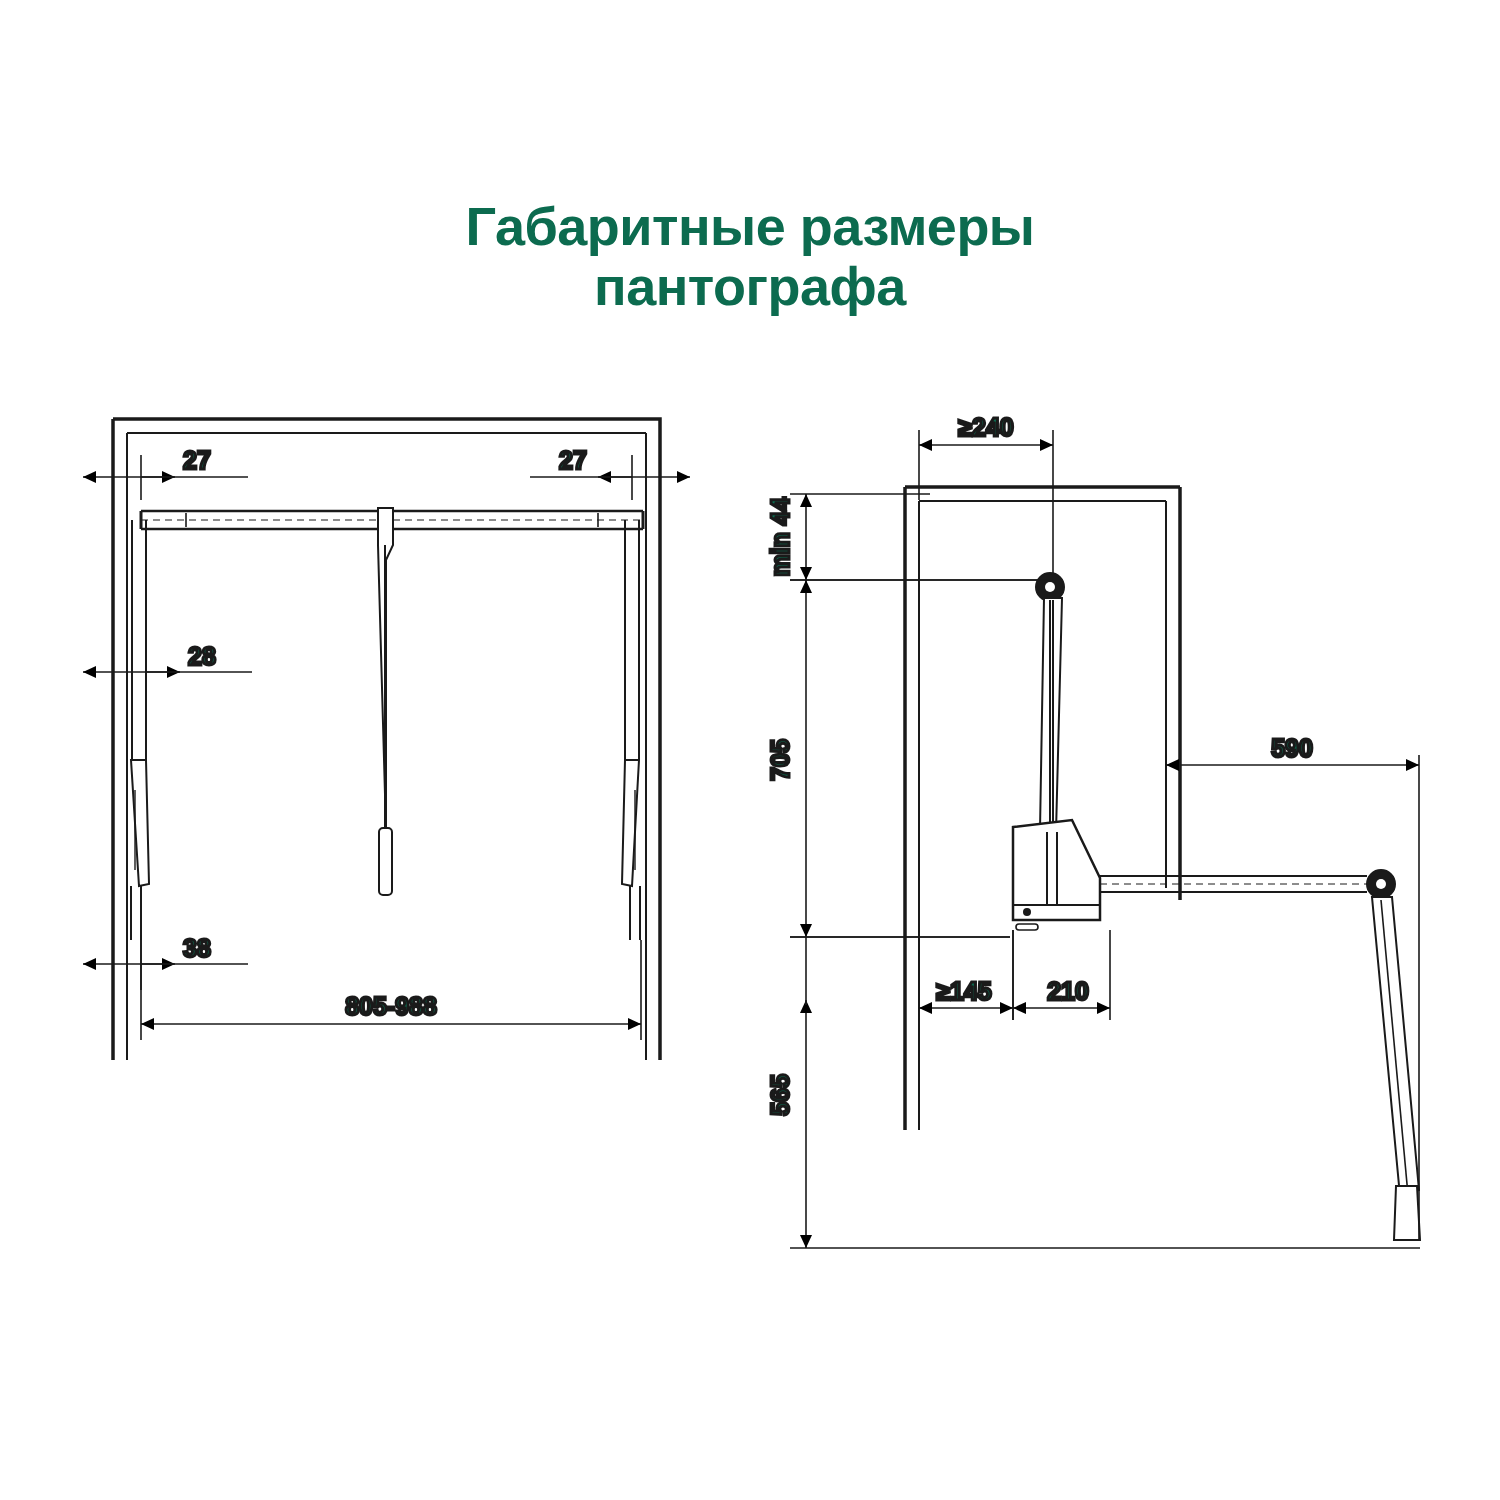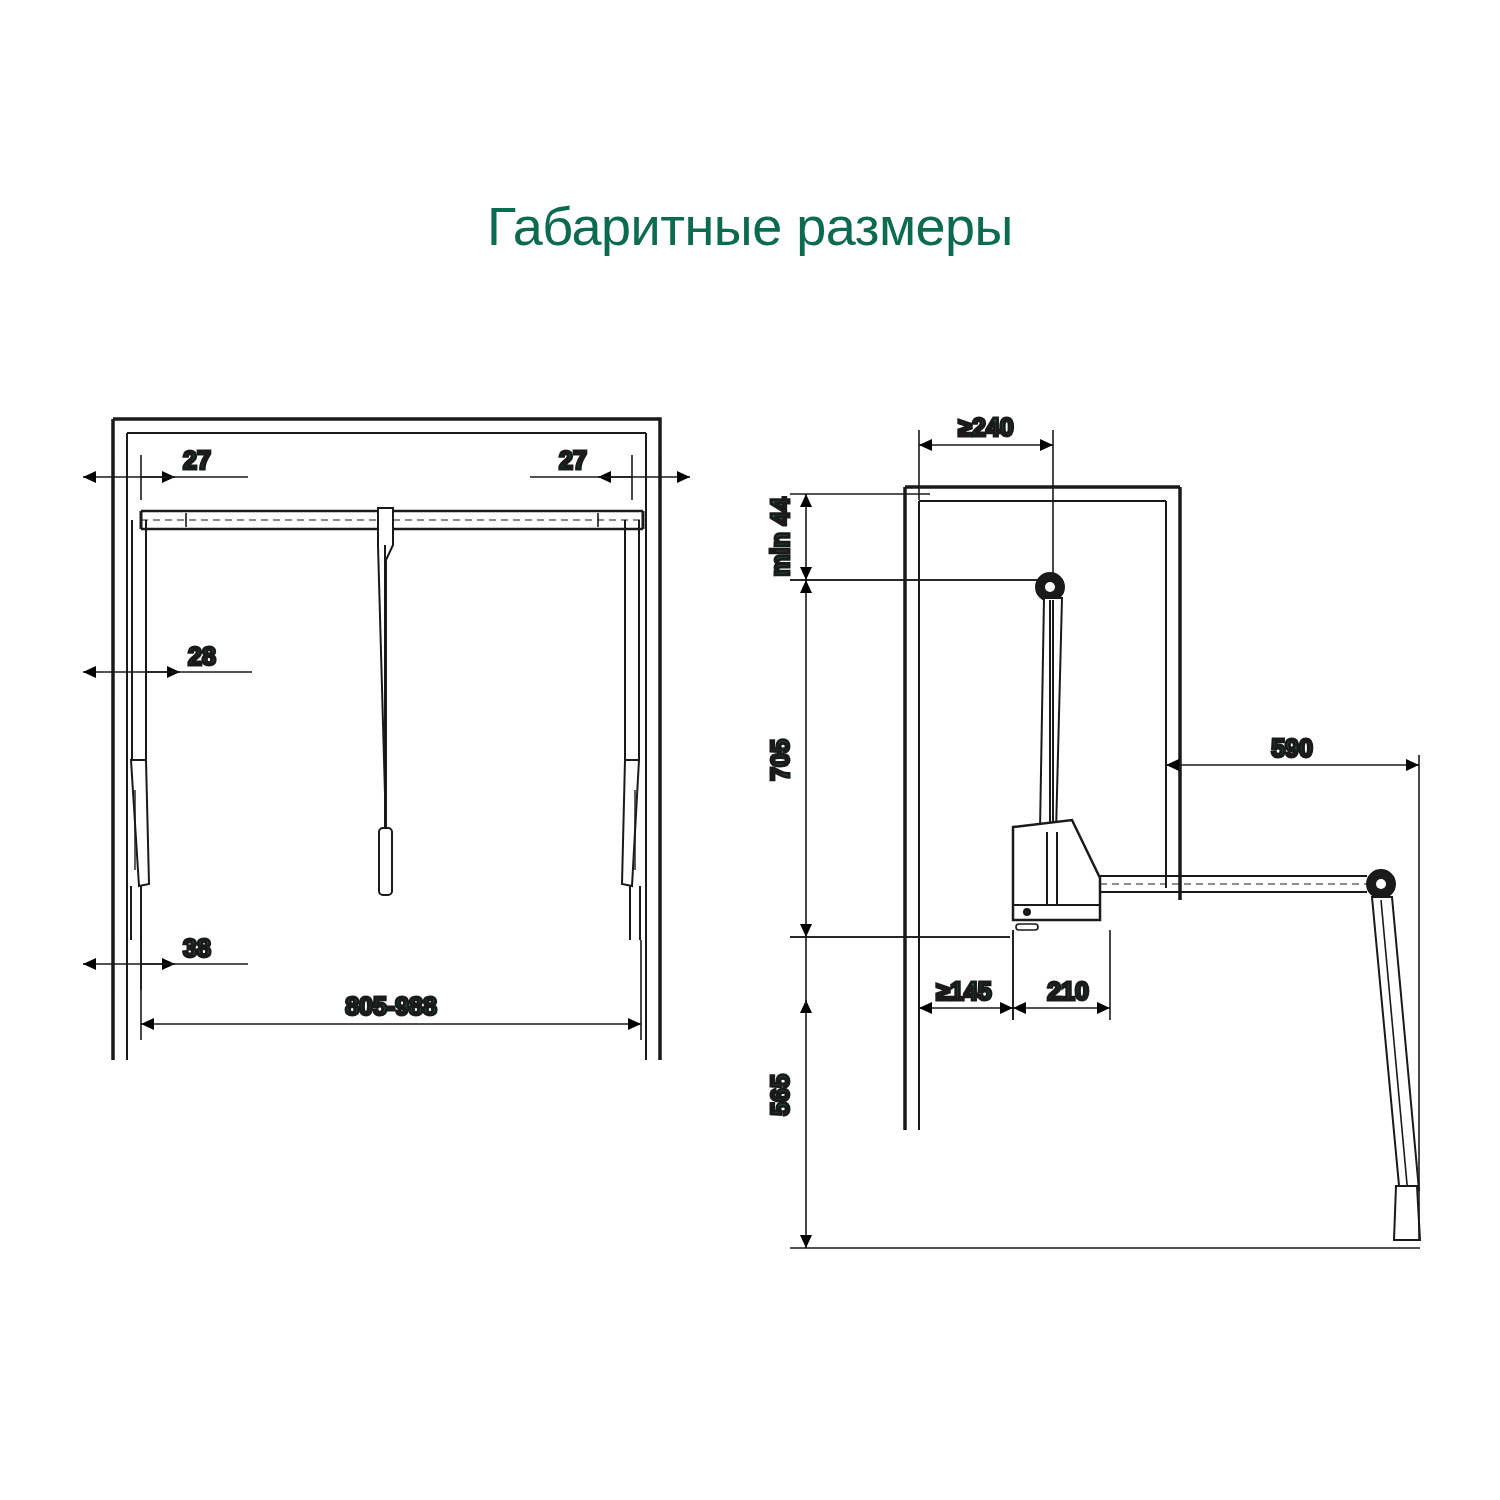--- a/index.html
+++ b/index.html
@@ -19,21 +19,21 @@
     width: 1500px;
     height: 1500px;
   }
   #title {
     position: absolute;
     left: 0;
     top: 196px;
     width: 1500px;
     text-align: center;
     color: #0c6b4f;
-    font-weight: normal;
+    font-weight: bold;
     font-size: 54px;
     line-height: 1.12;
     letter-spacing: -0.5px;
   }
   #title .line {
     display: block;
   }
   svg {
     position: absolute;
     left: 0;
@@ -46,20 +46,21 @@
     font-size: 25px;
   }
 </style>
 </head>
 <body>
 
 <div id="page">
 
   <div id="title">
     <span class="line">Габаритные размеры</span>
+    <span class="line">пантографа</span>
   </div>
 
   <svg width="1500" height="1500" viewBox="0 0 1500 1500">
     <defs>
       <marker id="arrR" markerWidth="14" markerHeight="12" refX="13" refY="6" orient="auto" markerUnits="userSpaceOnUse">
         <path d="M0,0 L13,6 L0,12 z" fill="#000"></path>
       </marker>
       <marker id="arrL" markerWidth="14" markerHeight="12" refX="1" refY="6" orient="auto" markerUnits="userSpaceOnUse">
         <path d="M14,0 L1,6 L14,12 z" fill="#000"></path>
       </marker>

